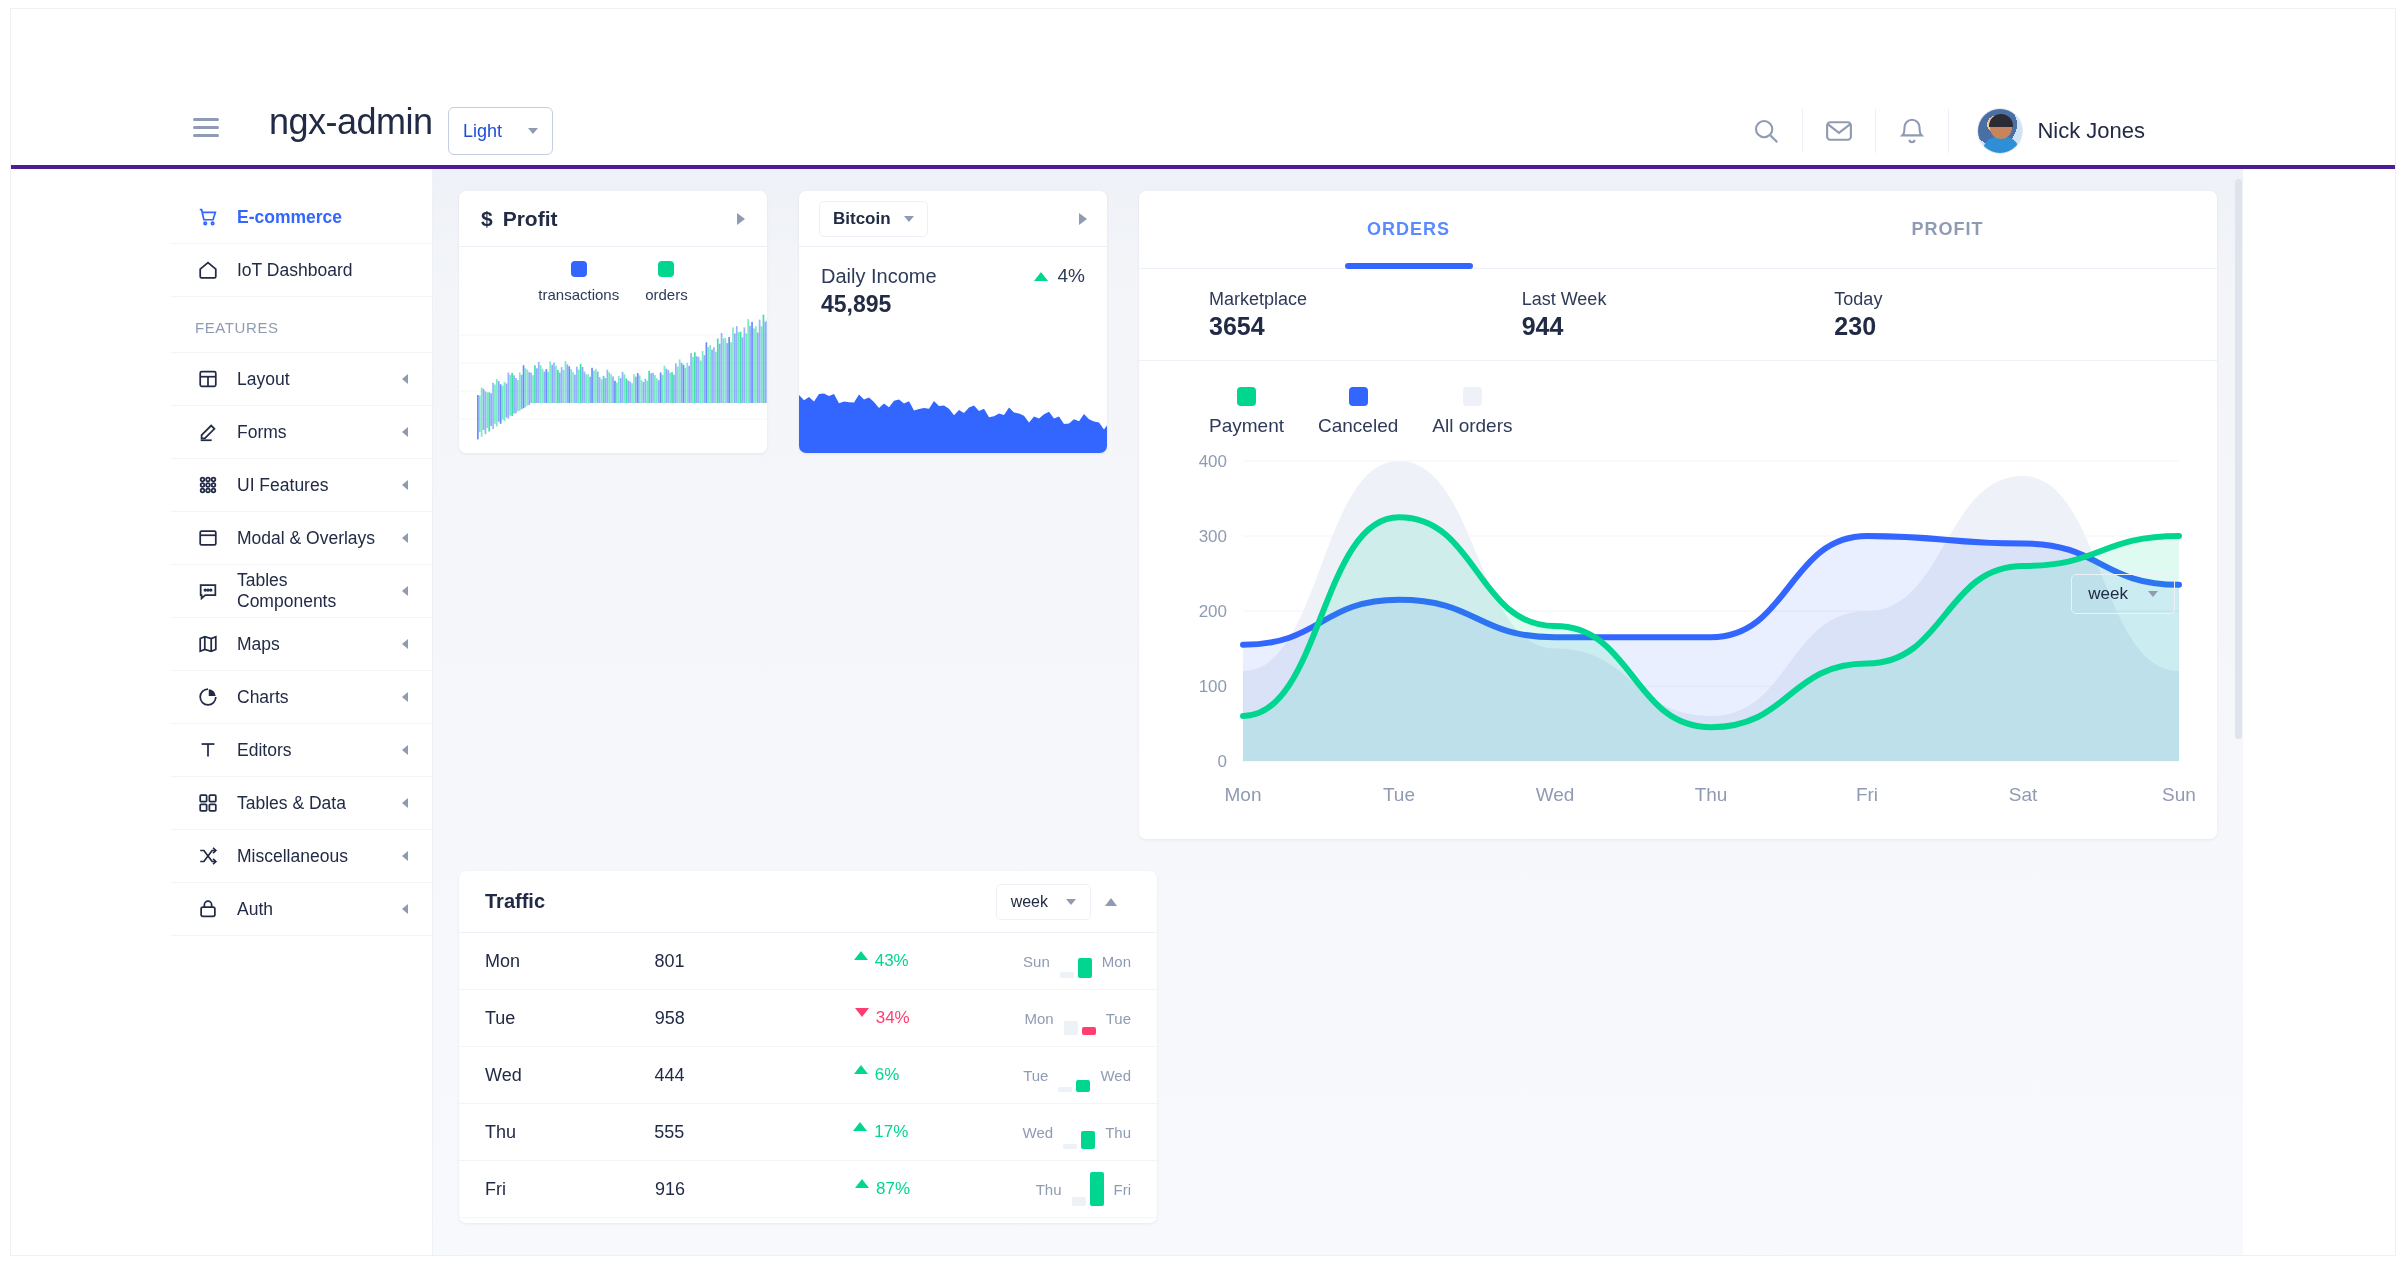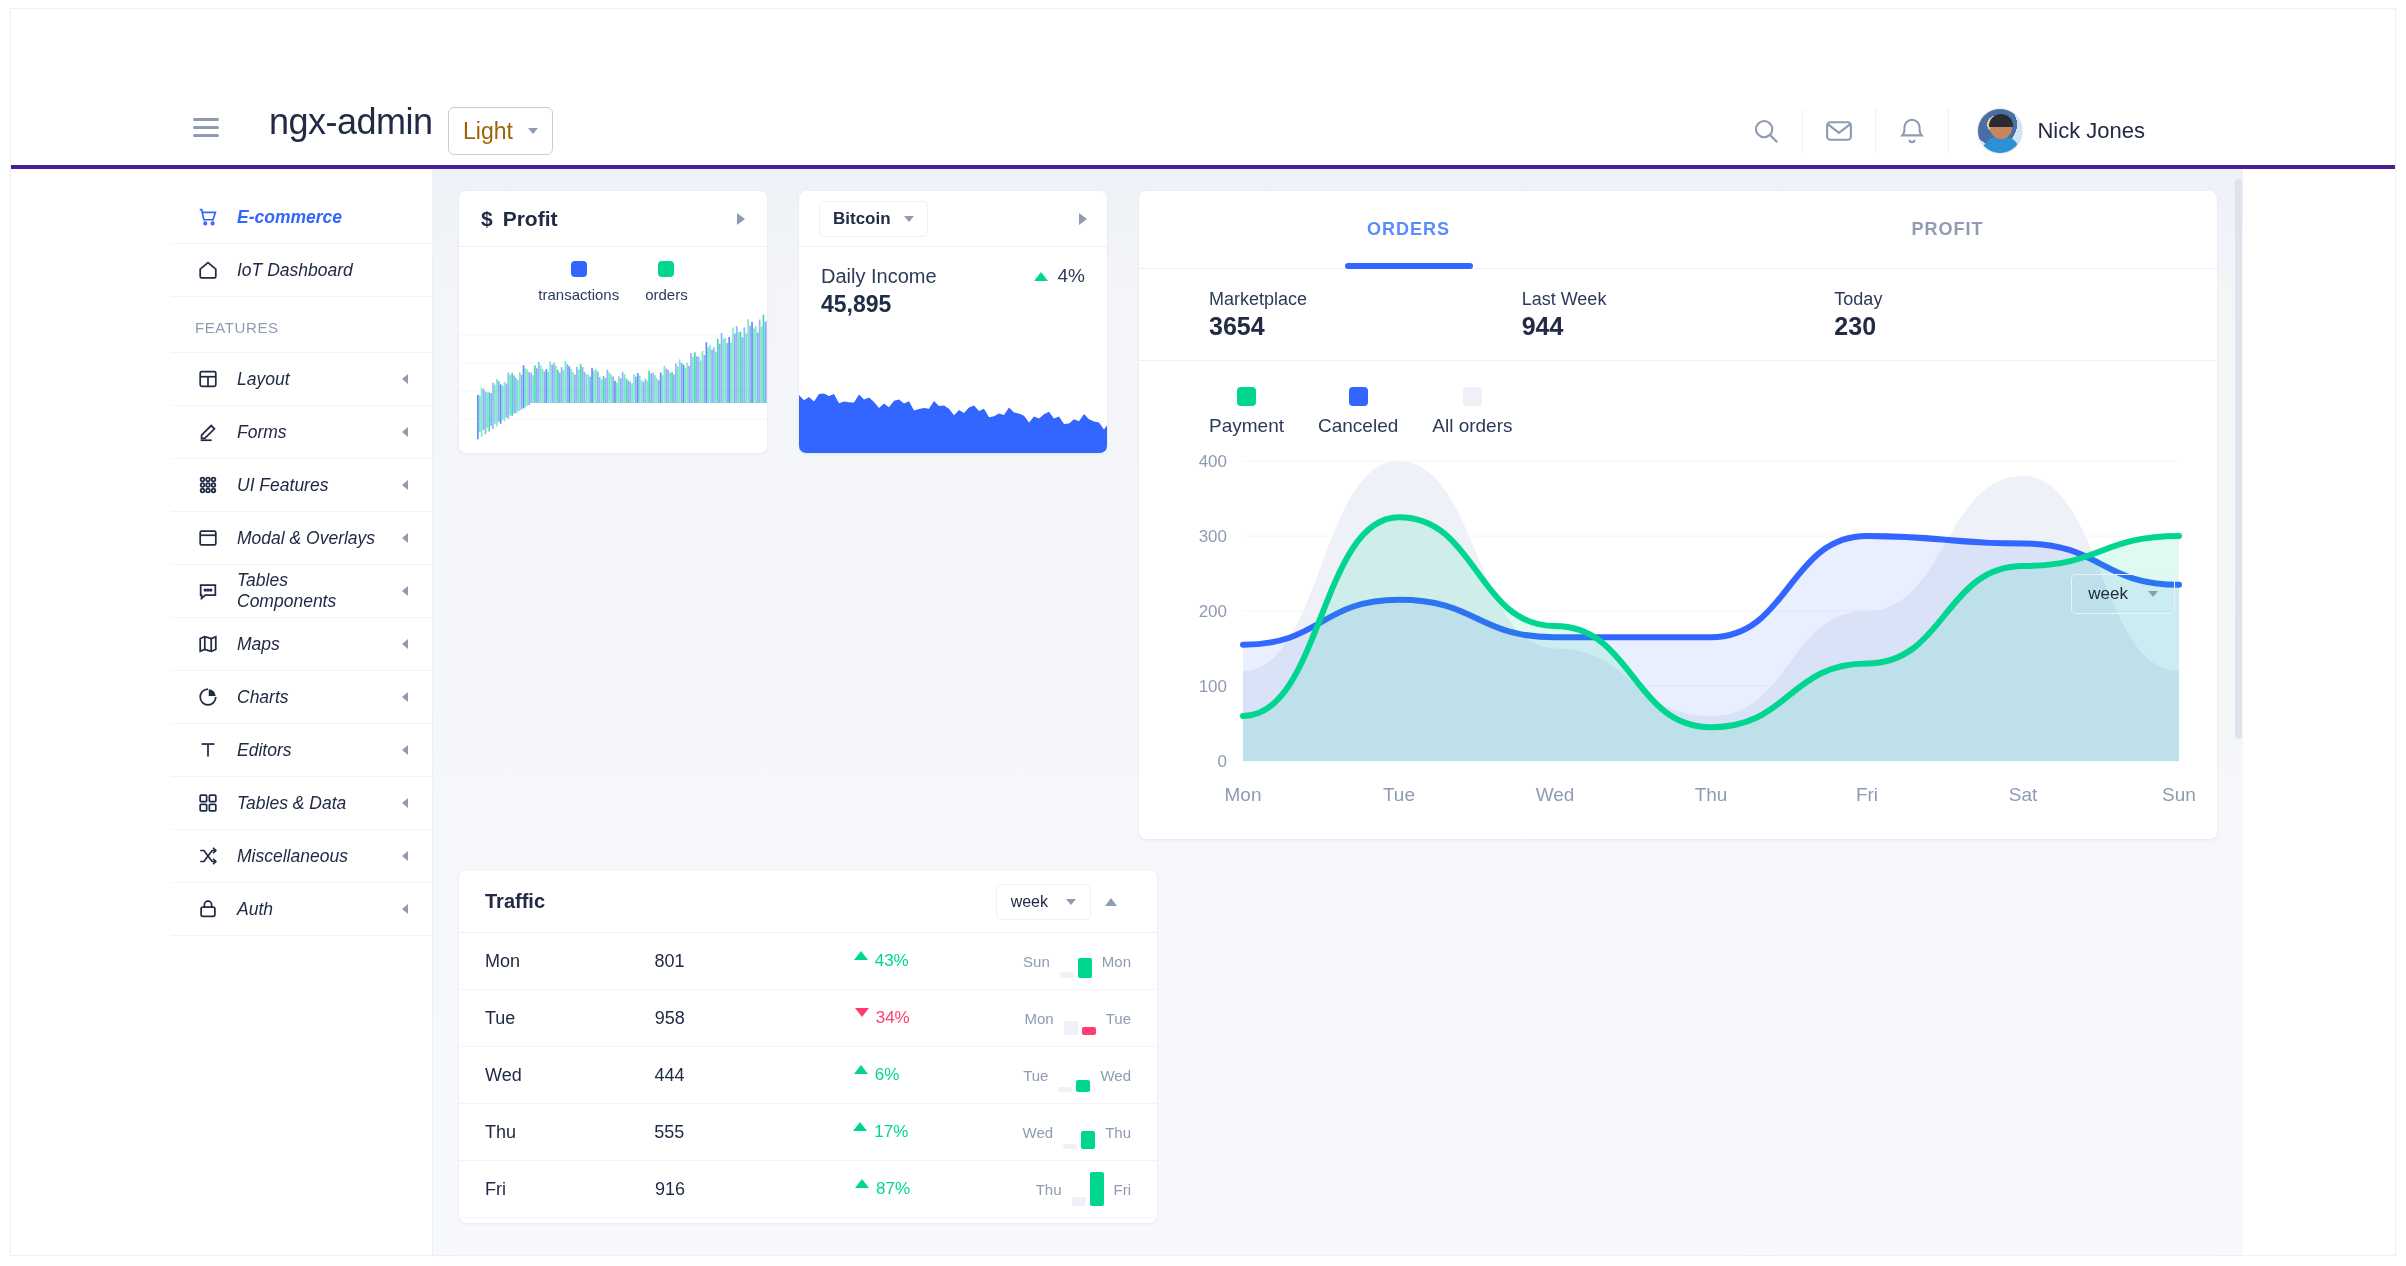--- a/index.html
+++ b/index.html
@@ -47,21 +47,21 @@
     font-size: 36px; color: #222b45; letter-spacing: -0.5px;
   }
   .theme-select {
     position: absolute; left: 437px; top: 98px;
     width: 105px; height: 48px;
     border: 1px solid #c5cee0; border-radius: 6px;
     background: #fff;
     display: flex; align-items: center; justify-content: space-between;
     padding: 0 14px; cursor: pointer;
   }
-  .theme-select .lbl { font-size: 23px; color: #a16207; }
+  .theme-select .lbl { font-size: 18px; color: #1d4ed8; }
   .chev { width: 0; height: 0; border-left: 5px solid transparent; border-right: 5px solid transparent;
           border-top: 6px solid #8f9bb3; }
   .header-right {
     position: absolute; right: 250px; top: 96px;
     display: flex; align-items: center; gap: 0px;
   }
   .hicon {
     width: 72px; height: 52px; display:flex; align-items:center; justify-content:center;
     cursor: pointer;
   }
@@ -96,21 +96,20 @@
     background: #ffffff;
     border-right: 1px solid #edf1f7;
     padding-top: 22px;
     z-index: 5;
   }
   .menu-item {
     height: 53px; display: flex; align-items: center; gap: 16px;
     padding: 0 24px 0 24px; position: relative;
     border-bottom: 1px solid #f2f4f8;
     cursor: pointer;
-    font-style: italic;
   }
   .menu-item .mlabel { font-size: 17.5px; color: #222b45; flex: 1; }
   .menu-item.active .mlabel { color: #3366ff; font-weight: bold; }
   .menu-item.active svg { stroke: #3366ff; }
   .menu-item .arrow {
     width: 0;height:0; border-top: 5px solid transparent; border-bottom: 5px solid transparent;
     border-right: 6px solid #8f9bb3;
   }
   .menu-icon { width: 26px; height: 26px; display:flex; align-items:center; justify-content:center; }
   .menu-icon svg { width: 22px; height: 22px; stroke: #222b45; fill: none; stroke-width: 1.9; }

